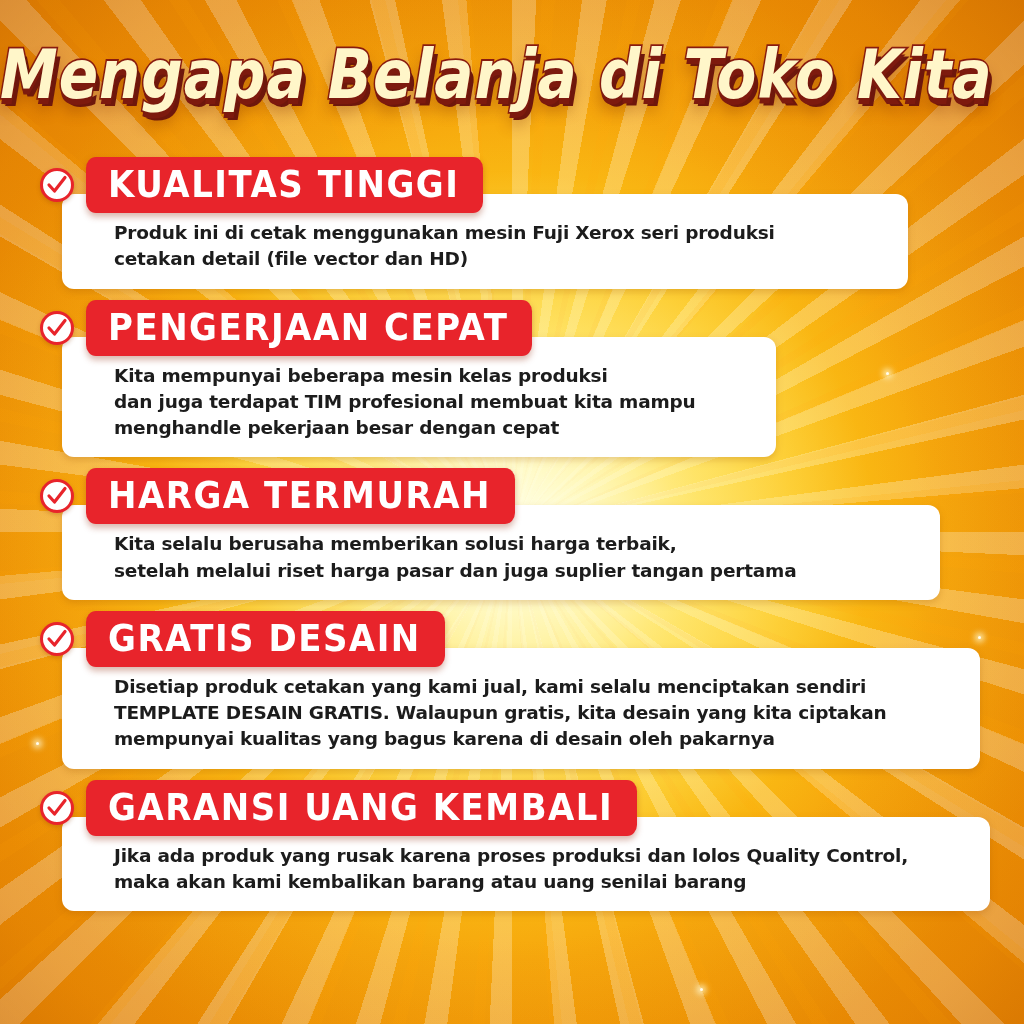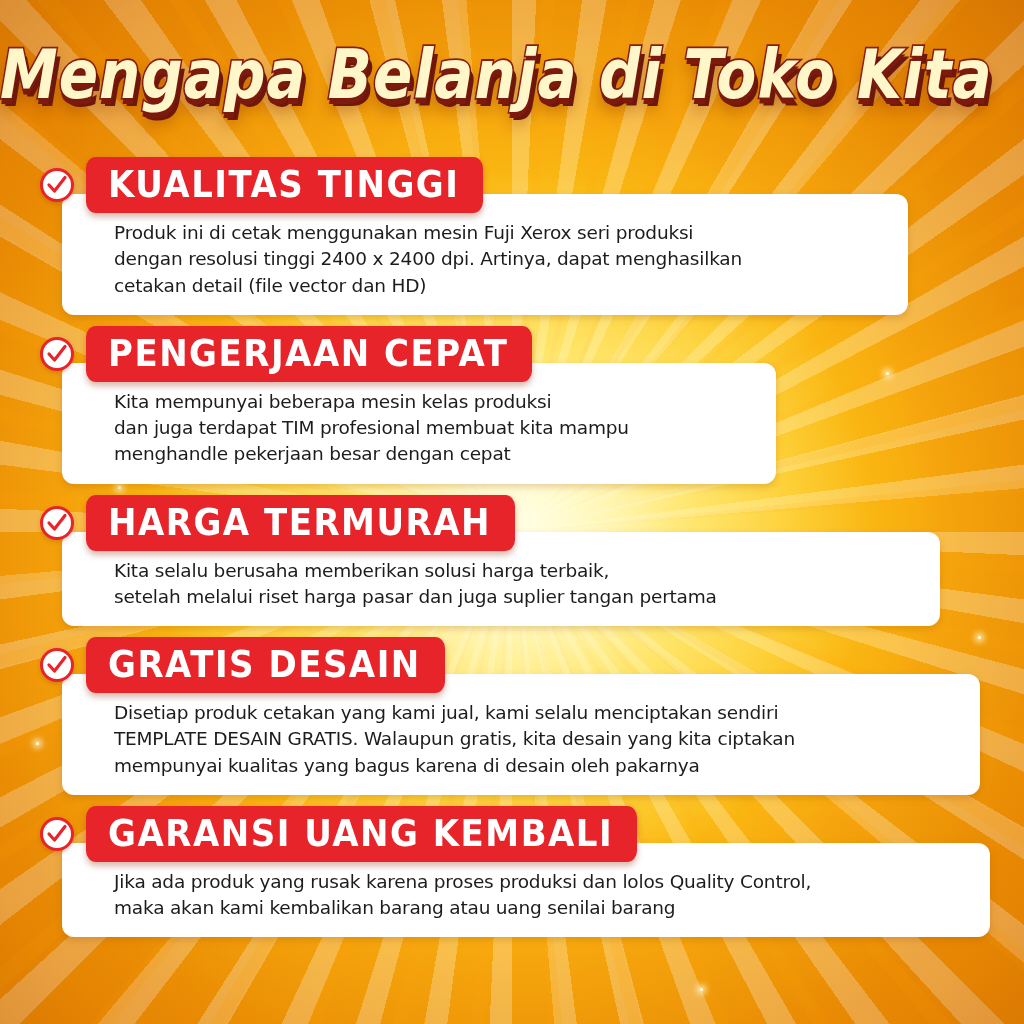--- a/index.html
+++ b/index.html
@@ -171,21 +171,21 @@
     padding: 26px 28px 16px 52px;
     box-shadow: 0 3px 7px rgba(160,80,0,0.25);
     margin-left: 22px;
     margin-right: 16px;
   }
   .body-card p {
     margin: 0;
     color: #1c1c1c;
     font-family: "DejaVu Sans", sans-serif;
     font-size: 18.5px;
-    font-weight: normal;
+    font-weight: bold;
     line-height: 1.42;
     letter-spacing: -0.2px;
   }
 
   
   .w1 .body-card { margin-right: 96px; }
   .w2 .body-card { margin-right: 228px; }
   .w3 .body-card { margin-right: 64px; }
   .w4 .body-card { margin-right: 24px; }
   .w5 .body-card { margin-right: 14px; }
@@ -216,21 +216,20 @@
       <div class="item-head">
         <div class="check">
           <svg width="22" height="22" viewBox="0 0 22 22" aria-hidden="true">
             <path d="M3 11 L8.5 17 L19 3.5" fill="none" stroke="#e8242b" stroke-width="3.2" stroke-linecap="round" stroke-linejoin="round"></path>
           </svg>
         </div>
         <div class="title-pill">KUALITAS TINGGI</div>
       </div>
       <div class="body-card">
         <p>Produk ini di cetak menggunakan mesin Fuji Xerox seri produksi</p>
-        <p>dengan resolusi tinggi 2400 x 2400 dpi. Artinya, dapat menghasilkan</p>
         <p>cetakan detail (file vector dan HD)</p>
       </div>
     </div>
 
     <div class="item w2">
       <div class="item-head">
         <div class="check">
           <svg width="22" height="22" viewBox="0 0 22 22" aria-hidden="true">
             <path d="M3 11 L8.5 17 L19 3.5" fill="none" stroke="#e8242b" stroke-width="3.2" stroke-linecap="round" stroke-linejoin="round"></path>
           </svg>

